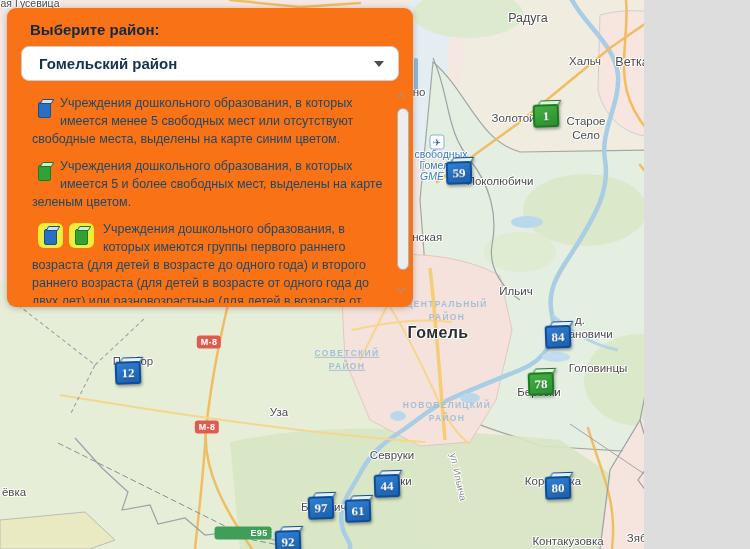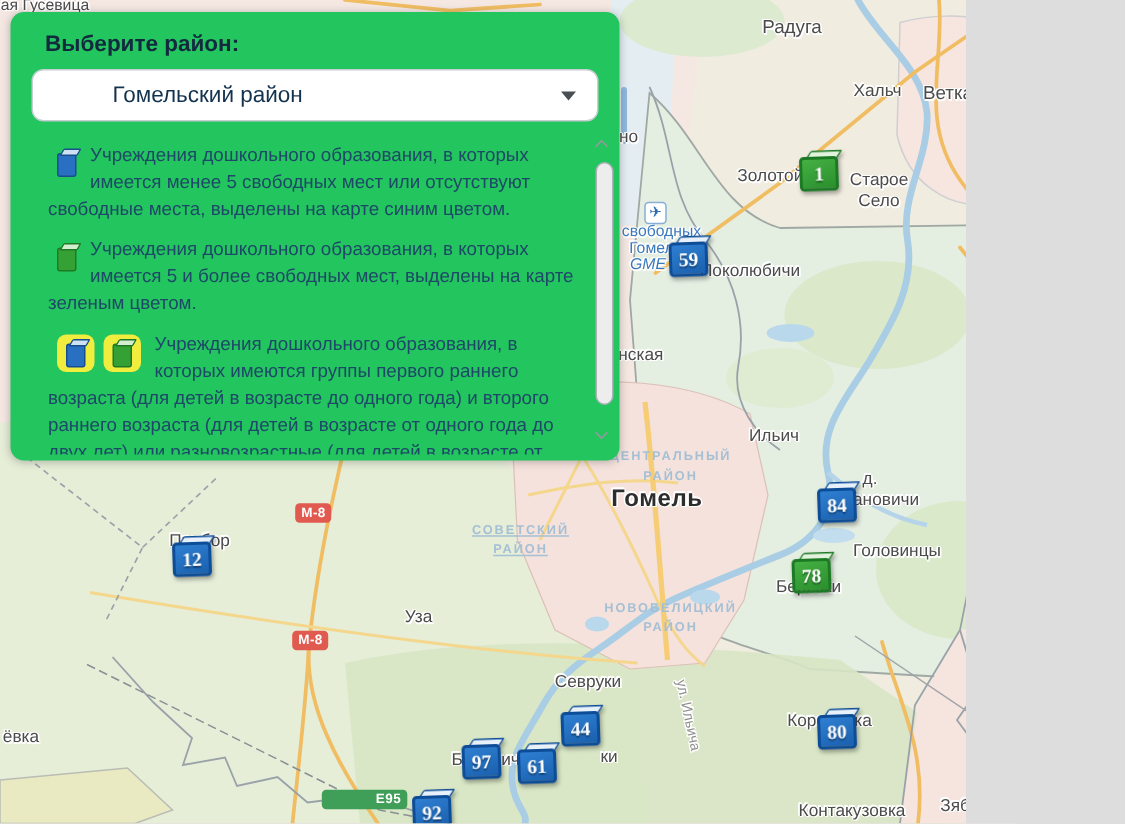--- a/index.html
+++ b/index.html
@@ -38,26 +38,26 @@
   .marker .cover{position:relative;z-index:1;width:26px;height:23px;border-radius:3px;
     display:flex;align-items:center;justify-content:center;}
   .marker.blue .cover{background:linear-gradient(160deg,#2f7fd2,#1a60ae);border:2px solid #0d4c97;}
   .marker.blue .pages{background:#e8f1fa;border:1.5px solid #0d4c97;}
   .marker.green .cover{background:linear-gradient(160deg,#45b043,#2a8f2d);border:2px solid #1d7a24;}
   .marker.green .pages{background:#e2f3dd;border:1.5px solid #1d7a24;}
   .marker .num{color:#fff;font:700 13px "Liberation Serif",serif;text-shadow:0 1px 1px rgba(0,0,0,.4);}
 
   
   .panel{position:absolute;left:7px;top:8px;width:406px;height:299px;z-index:10;
-    background:#22c55e;border-radius:9px;box-shadow:0 1px 6px rgba(60,64,67,.35);}
+    background:#f97316;border-radius:9px;box-shadow:0 1px 6px rgba(60,64,67,.35);}
   .panel-label{position:absolute;left:23px;top:13px;font-size:15px;font-weight:700;color:#12293e;}
   .dropdown{position:absolute;left:14px;top:38px;width:378px;height:35px;background:#fff;
     border:1px solid #c8cdd2;border-radius:8px;display:flex;align-items:center;
     padding:0 14px 0 17px;cursor:pointer;}
-  .dd-value{flex:1;font-size:15px;font-weight:400;color:#13324e;margin-left:36px;}
+  .dd-value{flex:1;font-size:15px;font-weight:700;color:#13324e;}
   .dd-caret{width:0;height:0;border-left:5px solid transparent;border-right:5px solid transparent;
     border-top:6px solid #4a4f54;}
 
   
   .legend{position:absolute;left:0;top:80px;right:20px;bottom:4px;overflow:hidden;
     padding:6px 2px 4px 6px;margin-left:19px;}
   .leg-item{margin:0 0 9px;font-size:12.5px;line-height:18px;color:#1e4868;}
   .leg-icons{float:left;display:flex;gap:6px;margin:3px 9px 2px 6px;}
   .mini-book{position:relative;display:inline-block;width:13px;height:16px;border-radius:2px;margin-top:5px;}
   .mini-book.b{background:#2a70c2;border:1px solid #174e8d;}
@@ -172,21 +172,21 @@
       <span class="map-label" style="left: 598px; top: 368px; position: absolute;">Головинцы</span>
       <span class="map-label" style="left: 539px; top: 392px; position: absolute;">Берёзки</span>
       <span class="map-label" style="left: 133px; top: 361px; position: absolute;">Прибор</span>
       <span class="map-label" style="left: 279px; top: 412px; position: absolute;">Уза</span>
       <span class="map-label district" style="left: 347px; top: 360px; position: absolute; text-decoration: underline;">СОВЕТСКИЙ
 РАЙОН</span>
       <span class="map-label district" style="left: 447px; top: 412px; position: absolute;">НОВОБЕЛИЦКИЙ
 РАЙОН</span>
       <span class="map-label" style="left: 392px; top: 455px; position: absolute;">Севруки</span>
       <span class="map-label street" style="left: 458px; top: 477px; position: absolute; transform: translate(-50%, -50%) rotate(78deg);">ул. Ильича</span>
-      <span class="map-label" style="left: 406px; top: 481px; position: absolute; margin-top: 24px;">ки</span>
+      <span class="map-label" style="left: 406px; top: 481px; position: absolute;">ки</span>
       <span class="map-label" style="left: 327px; top: 507px; position: absolute;">Бобовичи</span>
       <span class="map-label" style="left: 553px; top: 481px; position: absolute;">Коренёвка</span>
       <span class="map-label" style="left: 729px; top: 478px; position: absolute;">Жгуно-Буда</span>
       <span class="map-label" style="left: 652px; top: 531px; position: absolute;">д. Зябровка</span>
       <span class="map-label" style="left: 568px; top: 541px; position: absolute;">Контакузовка</span>
       <span class="map-label" style="left: 14px; top: 492px; position: absolute;">ёвка</span>
     </div>
 
   <div class="airport-icon" style="left:437px;top:142px">
     <span>✈</span>

